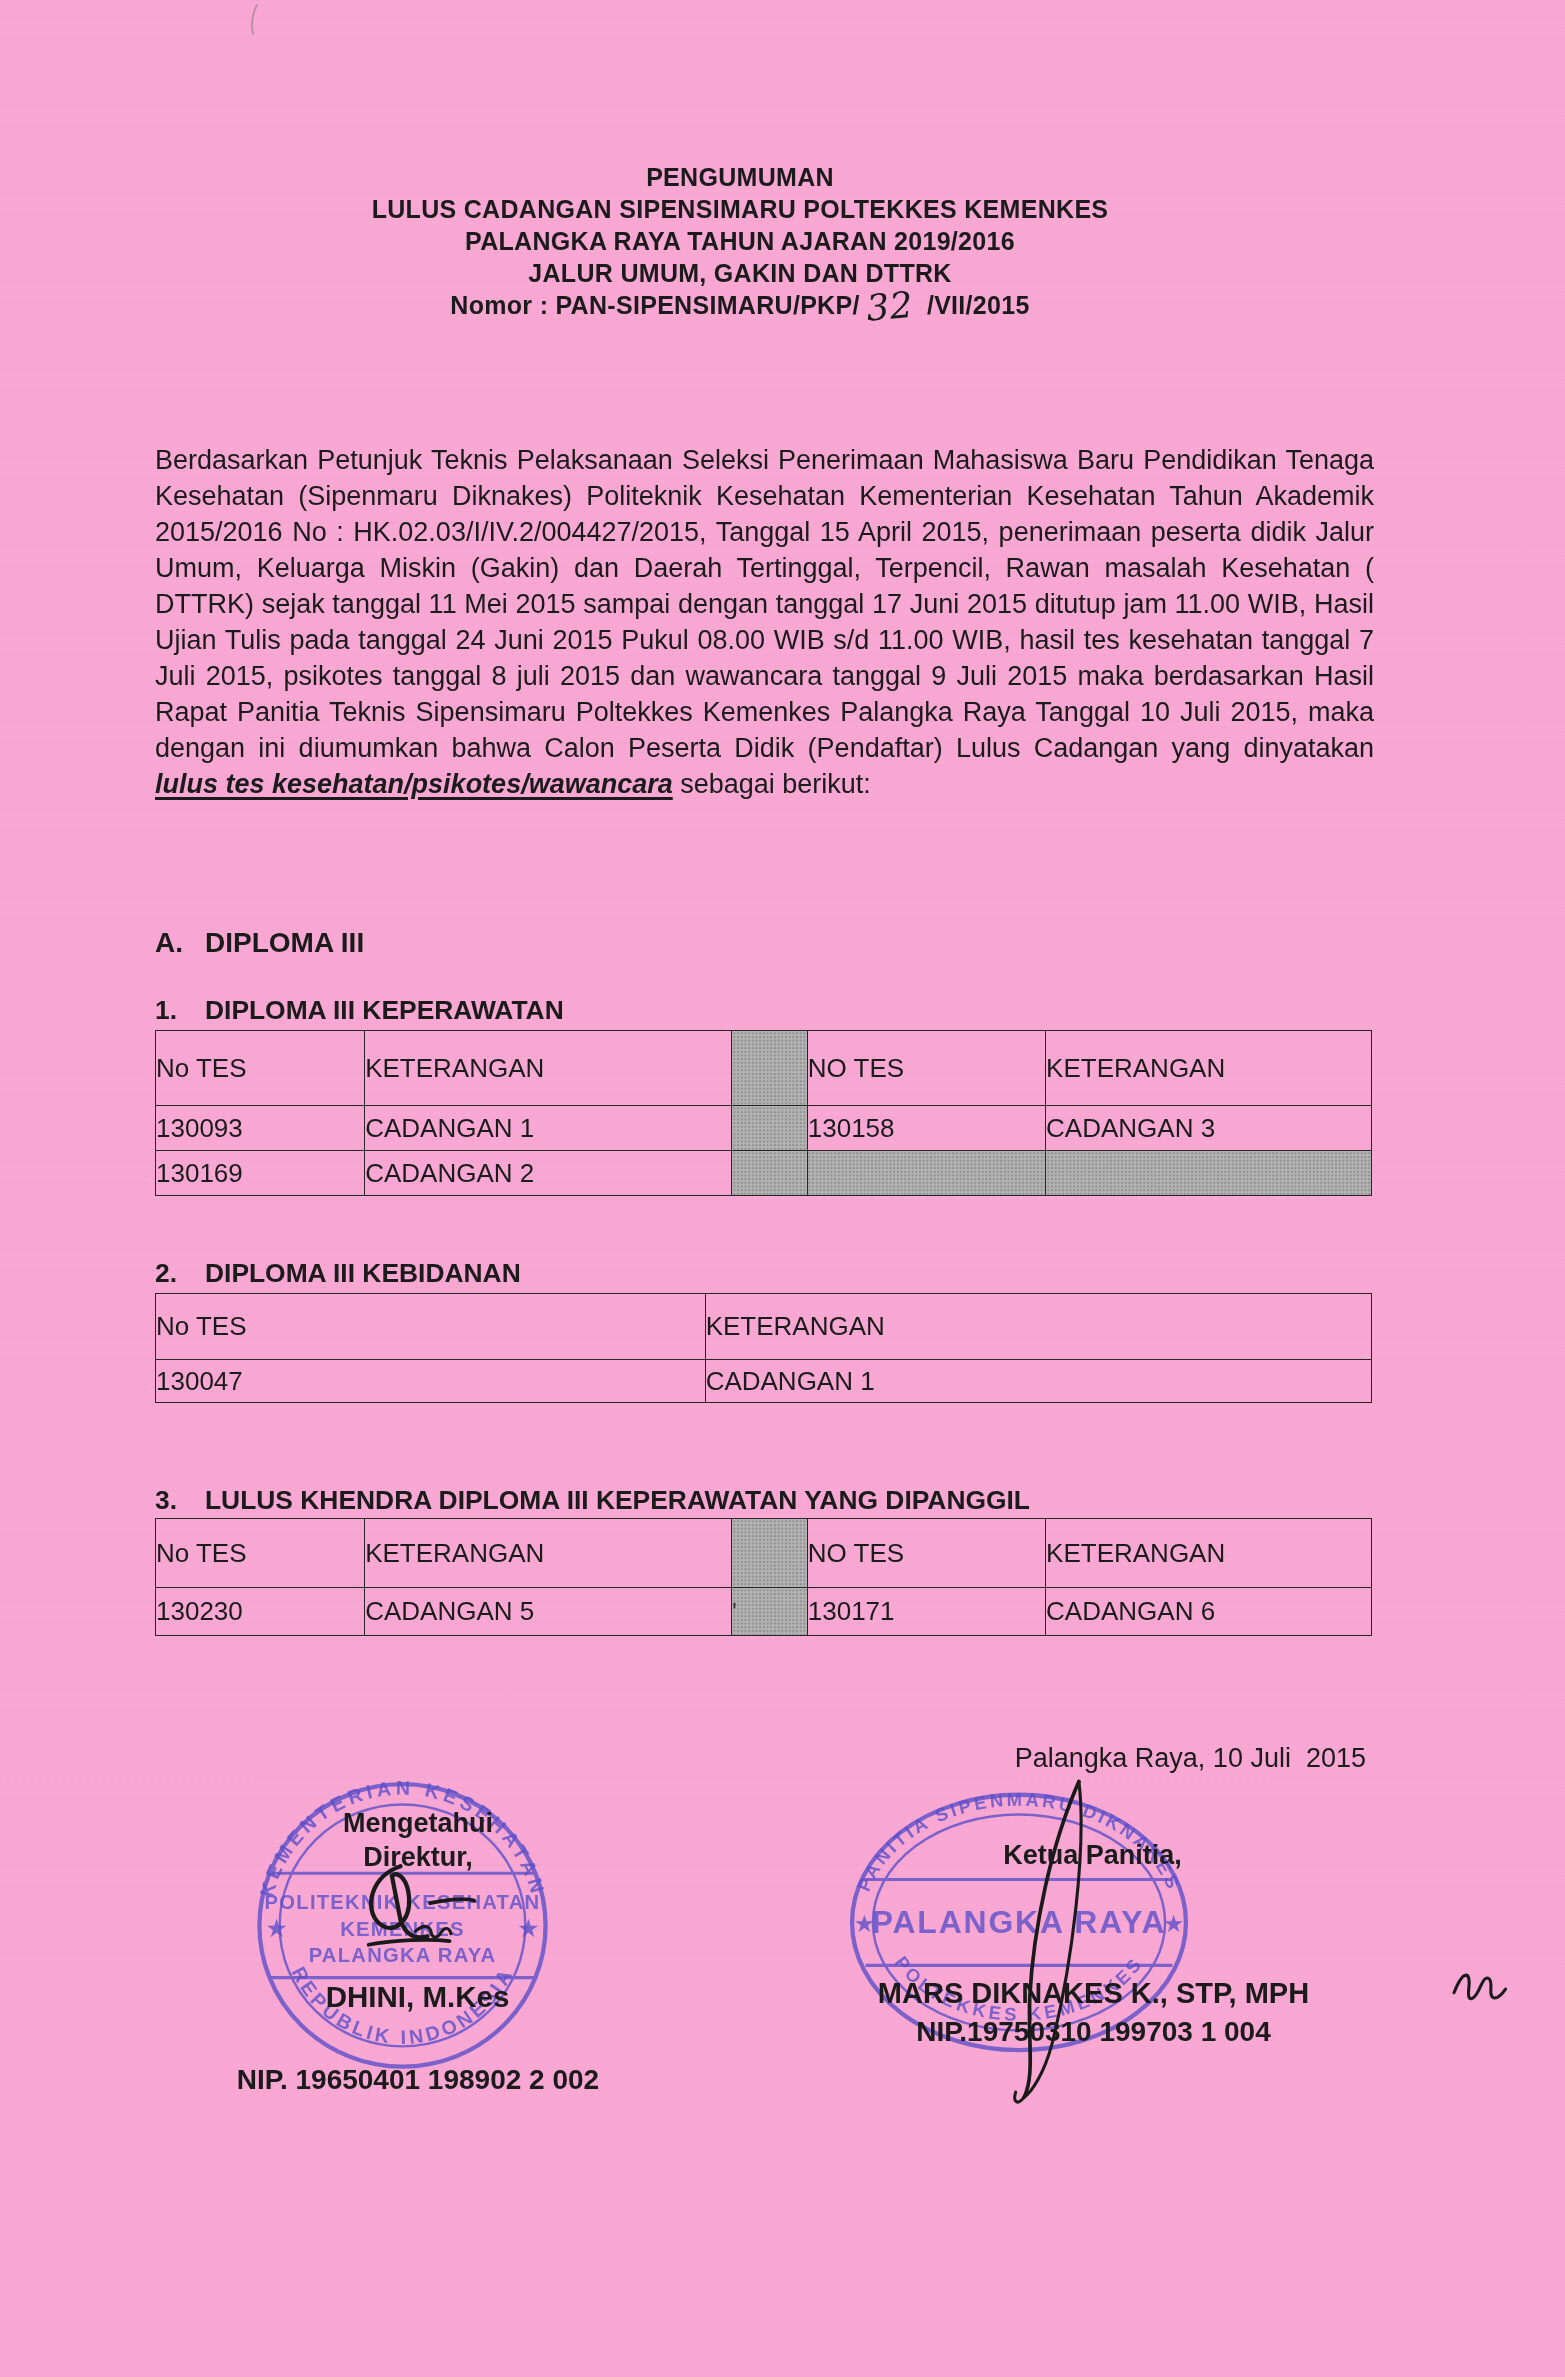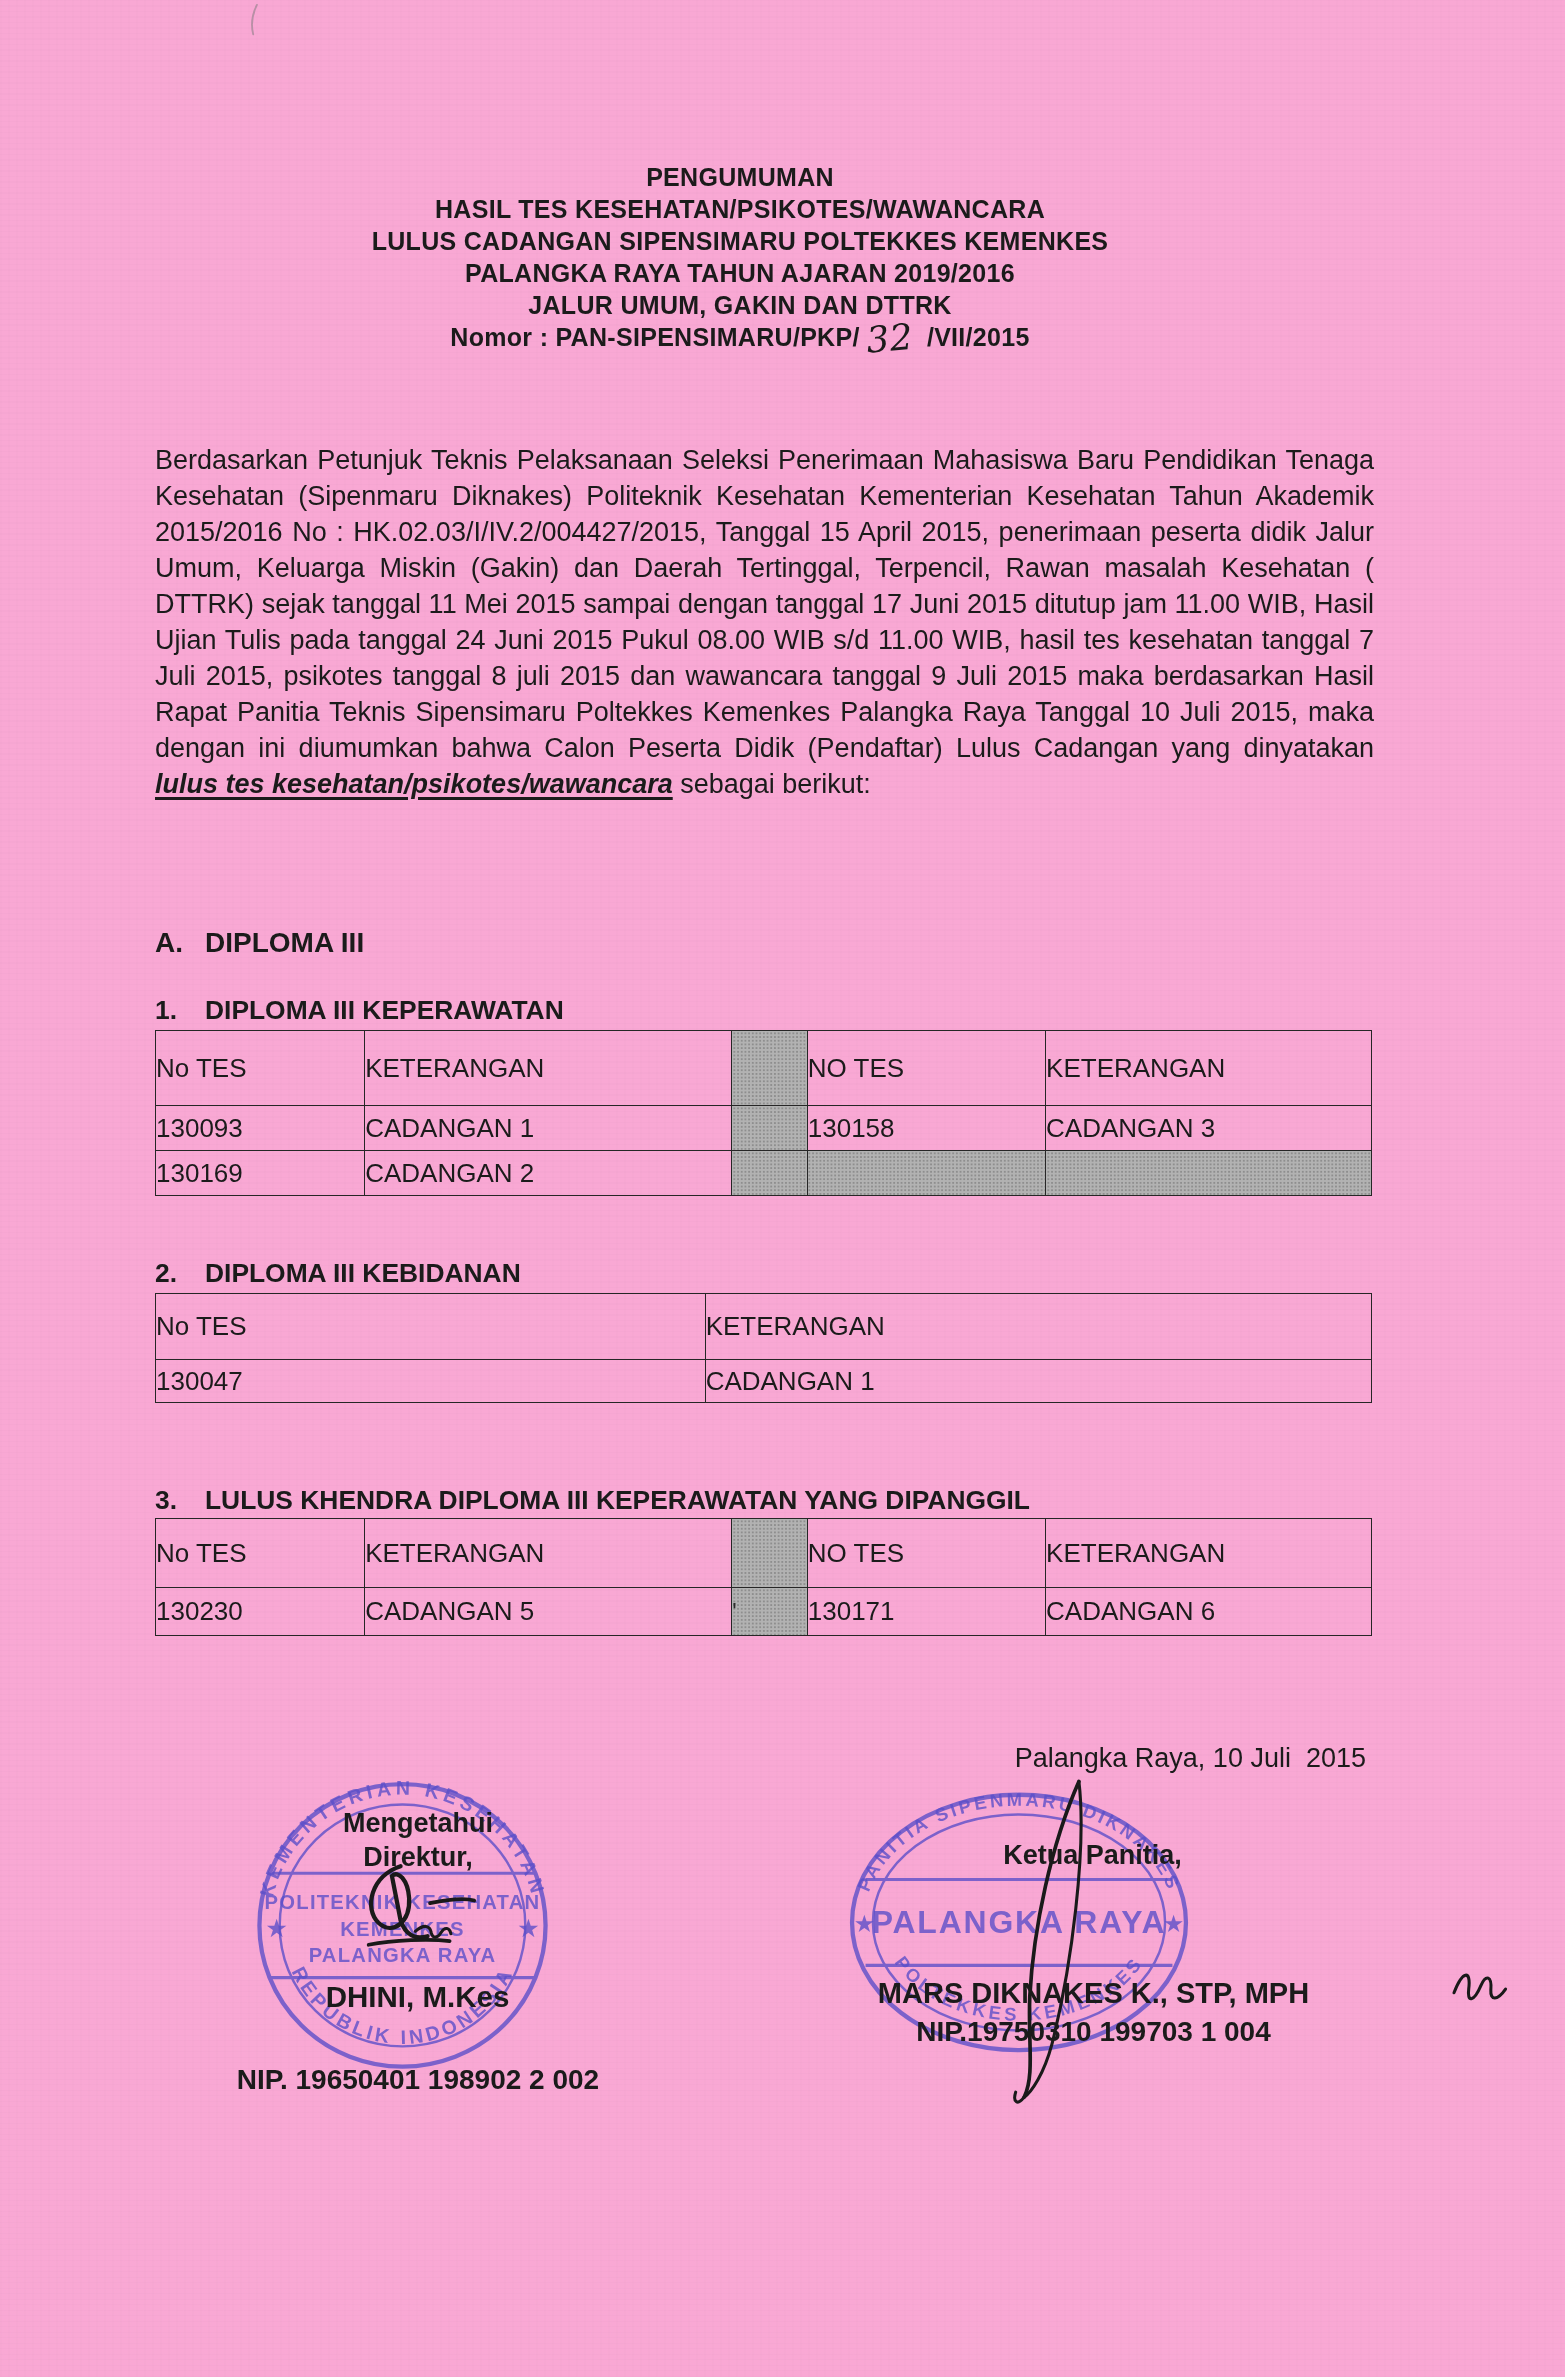--- a/index.html
+++ b/index.html
@@ -67,21 +67,20 @@
   .ink{position:absolute;left:0;top:0;pointer-events:none;}
   .z1{z-index:1;} .z2{z-index:2;} .z3{z-index:3;}
 </style>
 </head>
 <body>
 
 <div class="page">
 
   <header class="title">
     <div>PENGUMUMAN</div>
-    <div>HASIL TES KESEHATAN/PSIKOTES/WAWANCARA</div>
     <div>LULUS CADANGAN SIPENSIMARU POLTEKKES KEMENKES</div>
     <div>PALANGKA RAYA TAHUN AJARAN 2019/2016</div>
     <div>JALUR UMUM, GAKIN DAN DTTRK</div>
     <div>
       <span>Nomor : PAN-SIPENSIMARU/PKP/</span><span class="hand">32</span><span>/VII/2015</span>
     </div>
   </header>
 
   <p class="intro"><span>Berdasarkan Petunjuk Teknis Pelaksanaan Seleksi Penerimaan Mahasiswa Baru Pendidikan Tenaga Kesehatan (Sipenmaru Diknakes) Politeknik Kesehatan Kementerian Kesehatan Tahun Akademik 2015/2016 No : HK.02.03/I/IV.2/004427/2015, Tanggal 15 April 2015, penerimaan peserta didik Jalur Umum, Keluarga Miskin (Gakin) dan Daerah Tertinggal, Terpencil, Rawan masalah Kesehatan ( DTTRK) sejak tanggal 11 Mei 2015 sampai dengan tanggal 17 Juni 2015 ditutup jam 11.00 WIB, Hasil Ujian Tulis pada tanggal 24 Juni 2015 Pukul 08.00 WIB s/d 11.00 WIB, hasil tes kesehatan tanggal 7 Juli 2015, psikotes tanggal 8 juli 2015 dan wawancara tanggal 9 Juli 2015 maka berdasarkan Hasil Rapat Panitia Teknis Sipensimaru Poltekkes Kemenkes Palangka Raya Tanggal 10 Juli 2015, maka dengan ini diumumkan bahwa Calon Peserta Didik (Pendaftar) Lulus Cadangan yang dinyatakan </span><span class="emph">lulus tes kesehatan/psikotes/wawancara</span><span> sebagai berikut:</span></p>
 

